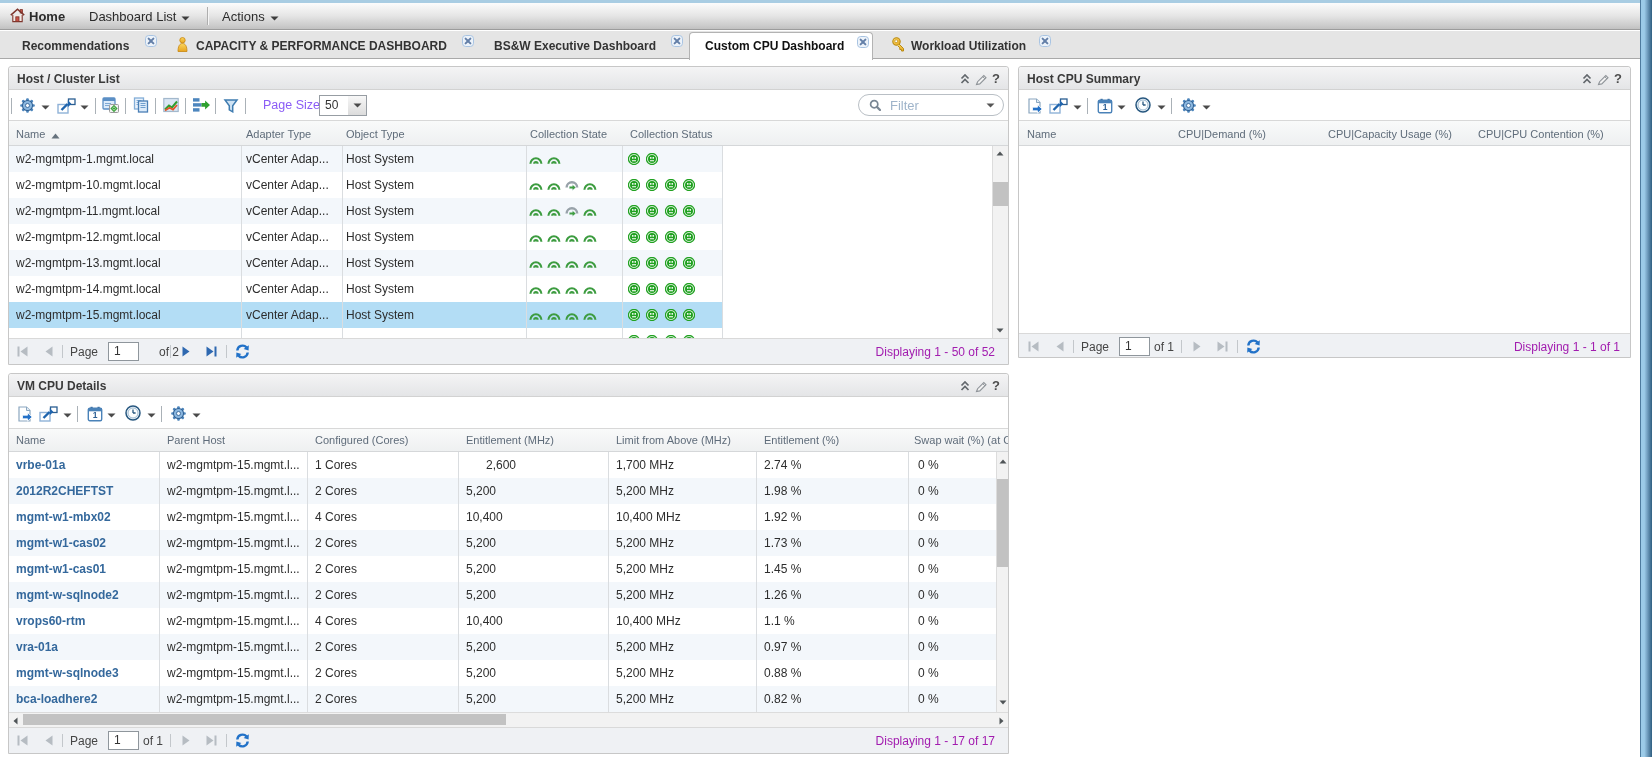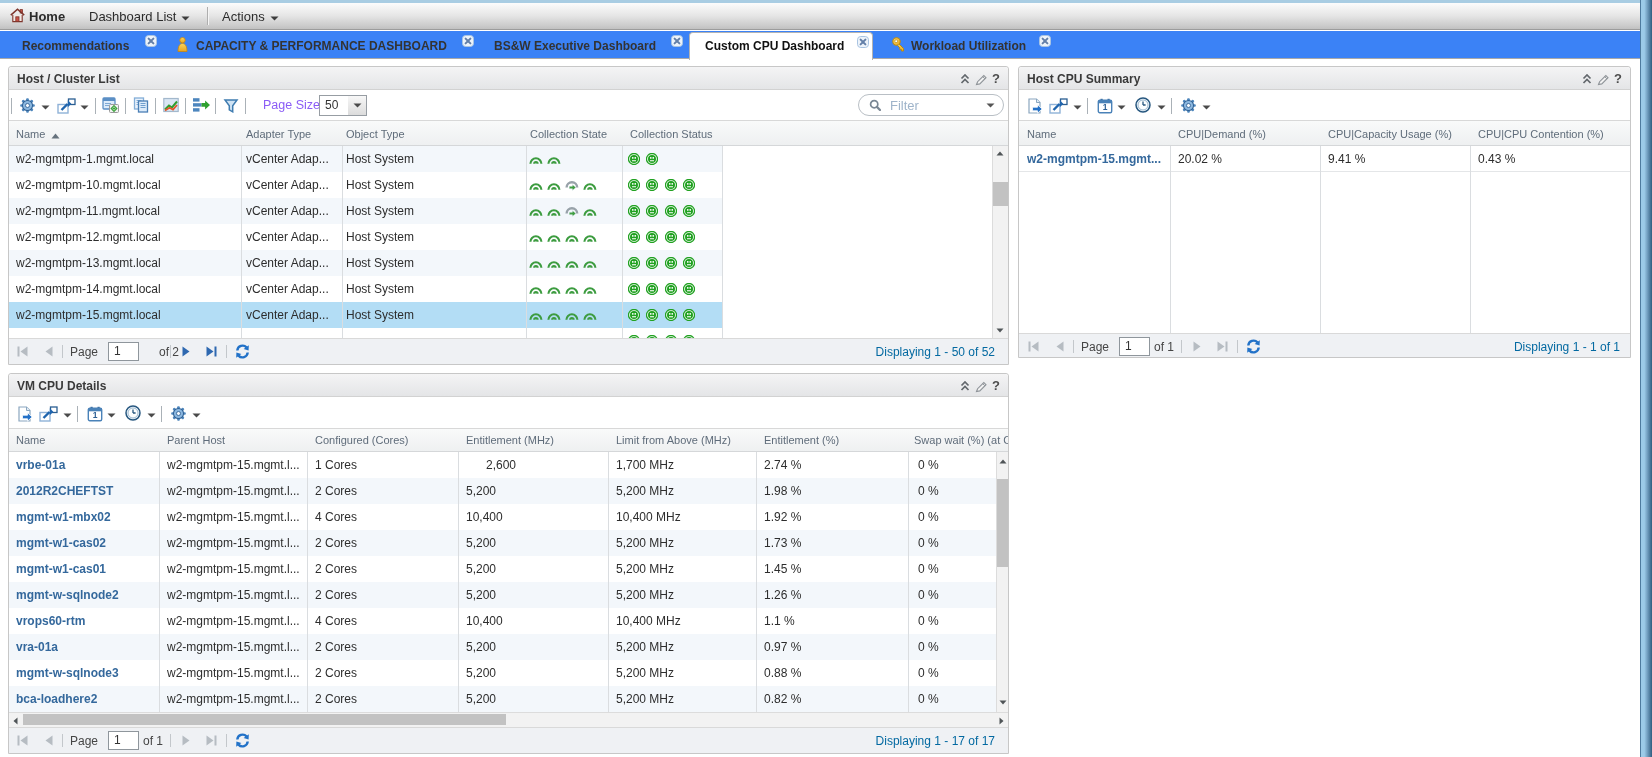--- a/index.html
+++ b/index.html
@@ -1,41 +1,41 @@
 <!DOCTYPE html>
 <html><head><meta charset="utf-8"><style>
 * { margin:0; padding:0; box-sizing:border-box; }
 svg { display:block; }
 html,body { width:1652px; height:757px; overflow:hidden; background:#fff;
   font-family:"Liberation Sans", sans-serif; }
 .nav { position:absolute; left:0; top:3px; width:1652px; height:27px;
   background:linear-gradient(#fcfcfc, #e6e6e6 48%, #cdcdcd 85%, #c1c1c1);
   border-bottom:1px solid #9c9c9c; }
 .tabbar { position:absolute; left:0; top:31px; width:1652px; height:28px;
-  background:#3b82f6; border-bottom:1px solid #a9a9a9; }
+  background:#e5e5e5; border-bottom:1px solid #a9a9a9; }
 .panel { position:absolute; background:#fff; border:1px solid #c7c7c7; border-radius:3px 3px 0 0; overflow:hidden; }
 .phead { position:absolute; left:0; top:0; right:0; height:23px;
   background:linear-gradient(#f4f4f5, #e4e5e7); border-bottom:1px solid #d2d2d2;
   border-radius:3px 3px 0 0; }
 .ptitle { position:absolute; left:8px; top:5px; font-size:12px; font-weight:bold; color:#3a3a3a; }
 .toolbar { position:absolute; left:0; right:0; background:#fff; border-bottom:1px solid #d8d8d8; }
 .tsep { position:absolute; top:8px; width:1px; height:16px; background:#aab1b7; }
 .ghead { position:absolute; left:0; right:0;
   background:linear-gradient(#f9fafa, #eef0f1); border-bottom:1px solid #d5d7d9; }
 .gh { position:absolute; top:6px; font-size:11px; color:#5f6c7a; white-space:nowrap; }
 .row { position:absolute; }
 .cell { position:absolute; top:6px; font-size:12px; color:#2d2d2d; white-space:nowrap; }
 .link { font-weight:bold; color:#34689c; }
 .colline { position:absolute; width:1px; background:#dadde0; }
 .pagbar { position:absolute; left:0; right:0; background:#eff1f4; border-top:1px solid #d9d9d9; }
 .pag { position:absolute; font-size:12px; color:#454545; }
 .pipe { position:absolute; top:6px; width:1px; height:13px; background:#c3c7cb; }
 .pginput { position:absolute; width:31px; height:19px; background:#fff; border:1px solid #8f969c;
   font-size:12px; color:#333; text-align:left; padding-left:5px; line-height:17px; }
-.disp { position:absolute; font-size:12px; color:#0369a1; }
+.disp { position:absolute; font-size:12px; color:#a21caf; }
 .scrv { position:absolute; background:#f2f2f2; border-left:1px solid #dcdcdc; }
 .scrh { position:absolute; background:#f2f2f2; border-top:1px solid #dcdcdc; }
 .thumb { position:absolute; background:#c2c2c2; }
 .navitem { position:absolute; top:6px; font-size:13px; color:#2b2b2b; }
 .tabtxt { position:absolute; top:8px; font-size:12px; font-weight:bold; color:#333; white-space:nowrap; }
 </style></head><body>
 <div style="position:absolute;left:0;top:0;width:1652px;height:3px;background:#a9cde3;"></div>
 <div class="nav">
     <div style="position:absolute;left:10px;top:5px;width:15px;height:15px;">
       <svg width="15" height="15" viewBox="0 0 15 15" style="">
@@ -877,31 +877,20 @@
           <path d="M0.5 0.5 L4.5 4.5 L8.5 0.5 Z" fill="#4a4a4a"></path>
         </svg>
       </div>
     </div>
     <div class="ghead" style="top:54px;height:25px;">
       <div class="gh" style="left:8px;top:7px;">Name</div>
       <div class="gh" style="left:159px;top:7px;">CPU|Demand (%)</div>
       <div class="gh" style="left:309px;top:7px;">CPU|Capacity Usage (%)</div>
       <div class="gh" style="left:459px;top:7px;">CPU|CPU Contention (%)</div>
     </div>
-    <div style="position:absolute;left:0px;top:79px;width:611px;height:187px;overflow:hidden;">
-      <div class="row" style="left:0;top:0;width:611px;height:26px;background:#fff;border-bottom:1px solid #e4e6e8;">
-        <div class="cell link" style="left:8px;">w2-mgmtpm-15.mgmt...</div>
-        <div class="cell" style="left:159px;">20.02 %</div>
-        <div class="cell" style="left:309px;">9.41 %</div>
-        <div class="cell" style="left:459px;">0.43 %</div>
-      </div>
-      <div class="colline" style="left:151px;top:-25px;height:212px;"></div>
-      <div class="colline" style="left:301px;top:-25px;height:212px;"></div>
-      <div class="colline" style="left:451px;top:-25px;height:212px;"></div>
-    </div>
     <div class="pagbar" style="top:266px;height:26px;">
       <div style="position:absolute;left:9px;top:7px;width:11px;height:11px;">
         <svg width="11" height="11" viewBox="0 0 11 11" style="">
           <rect x="0.5" y="0.5" width="2" height="10" fill="#b6bcc2"></rect>
           <path d="M10.5 0.5 L3.5 5.5 L10.5 10.5 Z" fill="#b6bcc2"></path>
         </svg>
       </div>
       <div style="position:absolute;left:36px;top:7px;width:10px;height:11px;">
         <svg width="10" height="11" viewBox="0 0 10 11" style="">
           <path d="M8.5 0.5 L1.5 5.5 L8.5 10.5 Z" fill="#b6bcc2"></path>

